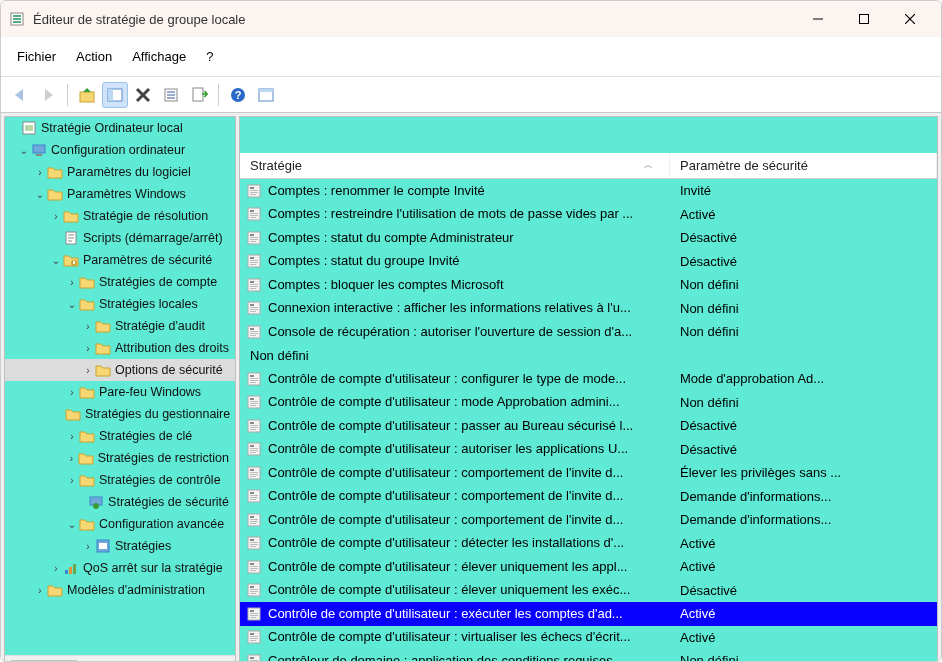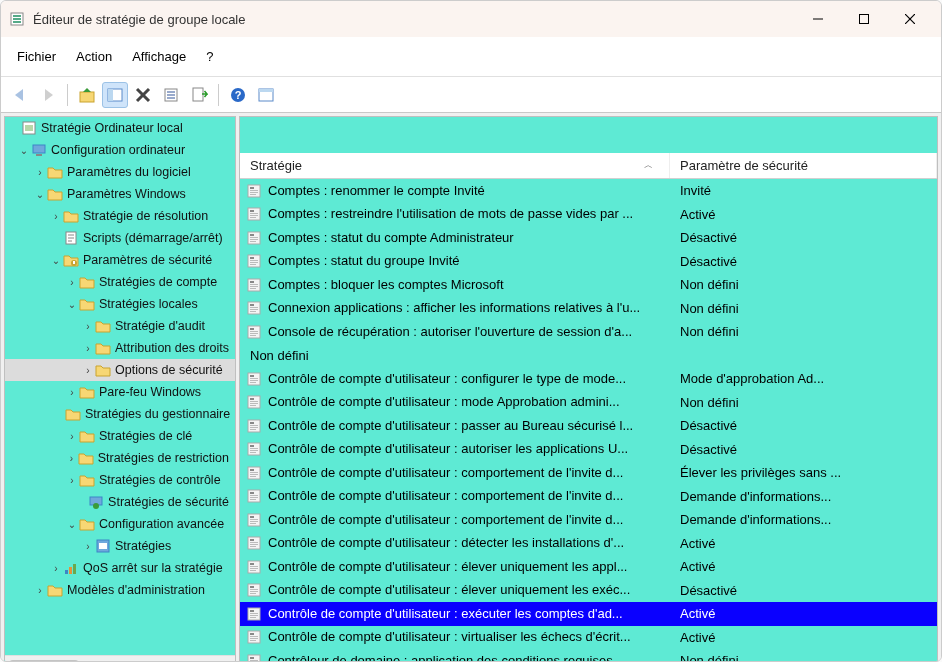--- a/index.html
+++ b/index.html
@@ -523,21 +523,21 @@
           <div class="c1">
             <span class="row-icon">
               <svg width="16" height="16">
                 <rect x="2" y="2" width="12" height="12" fill="#f4f4f4" stroke="#aaa"></rect>
                 <rect x="4" y="4" width="4" height="2" fill="#888"></rect>
                 <rect x="4" y="7" width="8" height="1" fill="#bbb"></rect>
                 <rect x="4" y="9" width="8" height="1" fill="#bbb"></rect>
                 <rect x="4" y="11" width="6" height="1" fill="#bbb"></rect>
               </svg>
             </span>
-            <span>Connexion applications : afficher les informations relatives à l'u...</span>
+            <span>Connexion interactive : afficher les informations relatives à l'u...</span>
           </div>
           <div class="c2">Non défini</div>
         </div>
         <div class="row">
           <div class="c1">
             <span class="row-icon">
               <svg width="16" height="16">
                 <rect x="2" y="2" width="12" height="12" fill="#f4f4f4" stroke="#aaa"></rect>
                 <rect x="4" y="4" width="4" height="2" fill="#888"></rect>
                 <rect x="4" y="7" width="8" height="1" fill="#bbb"></rect>

